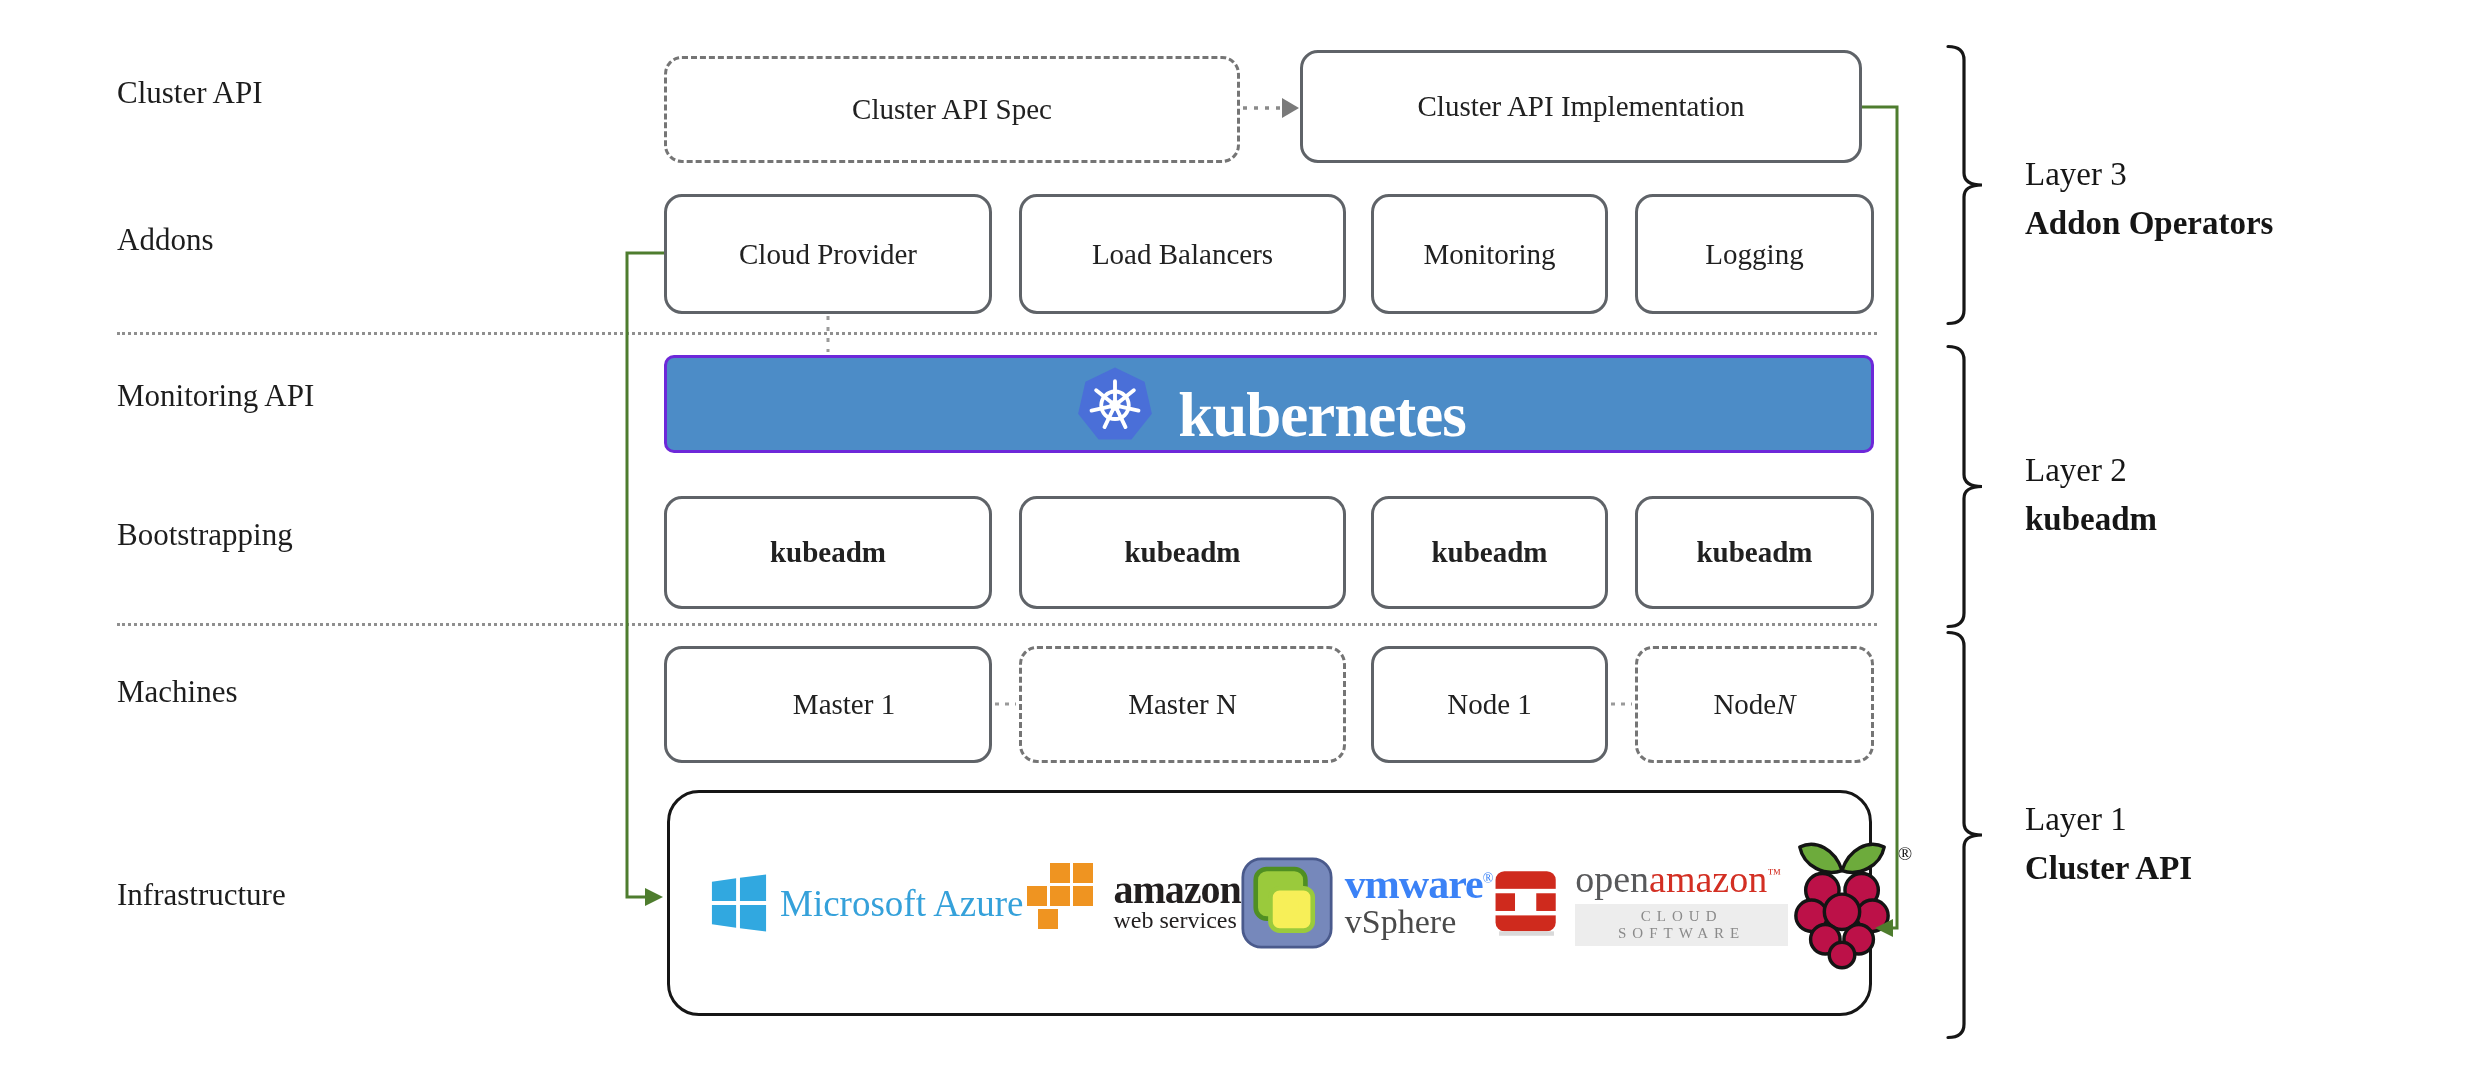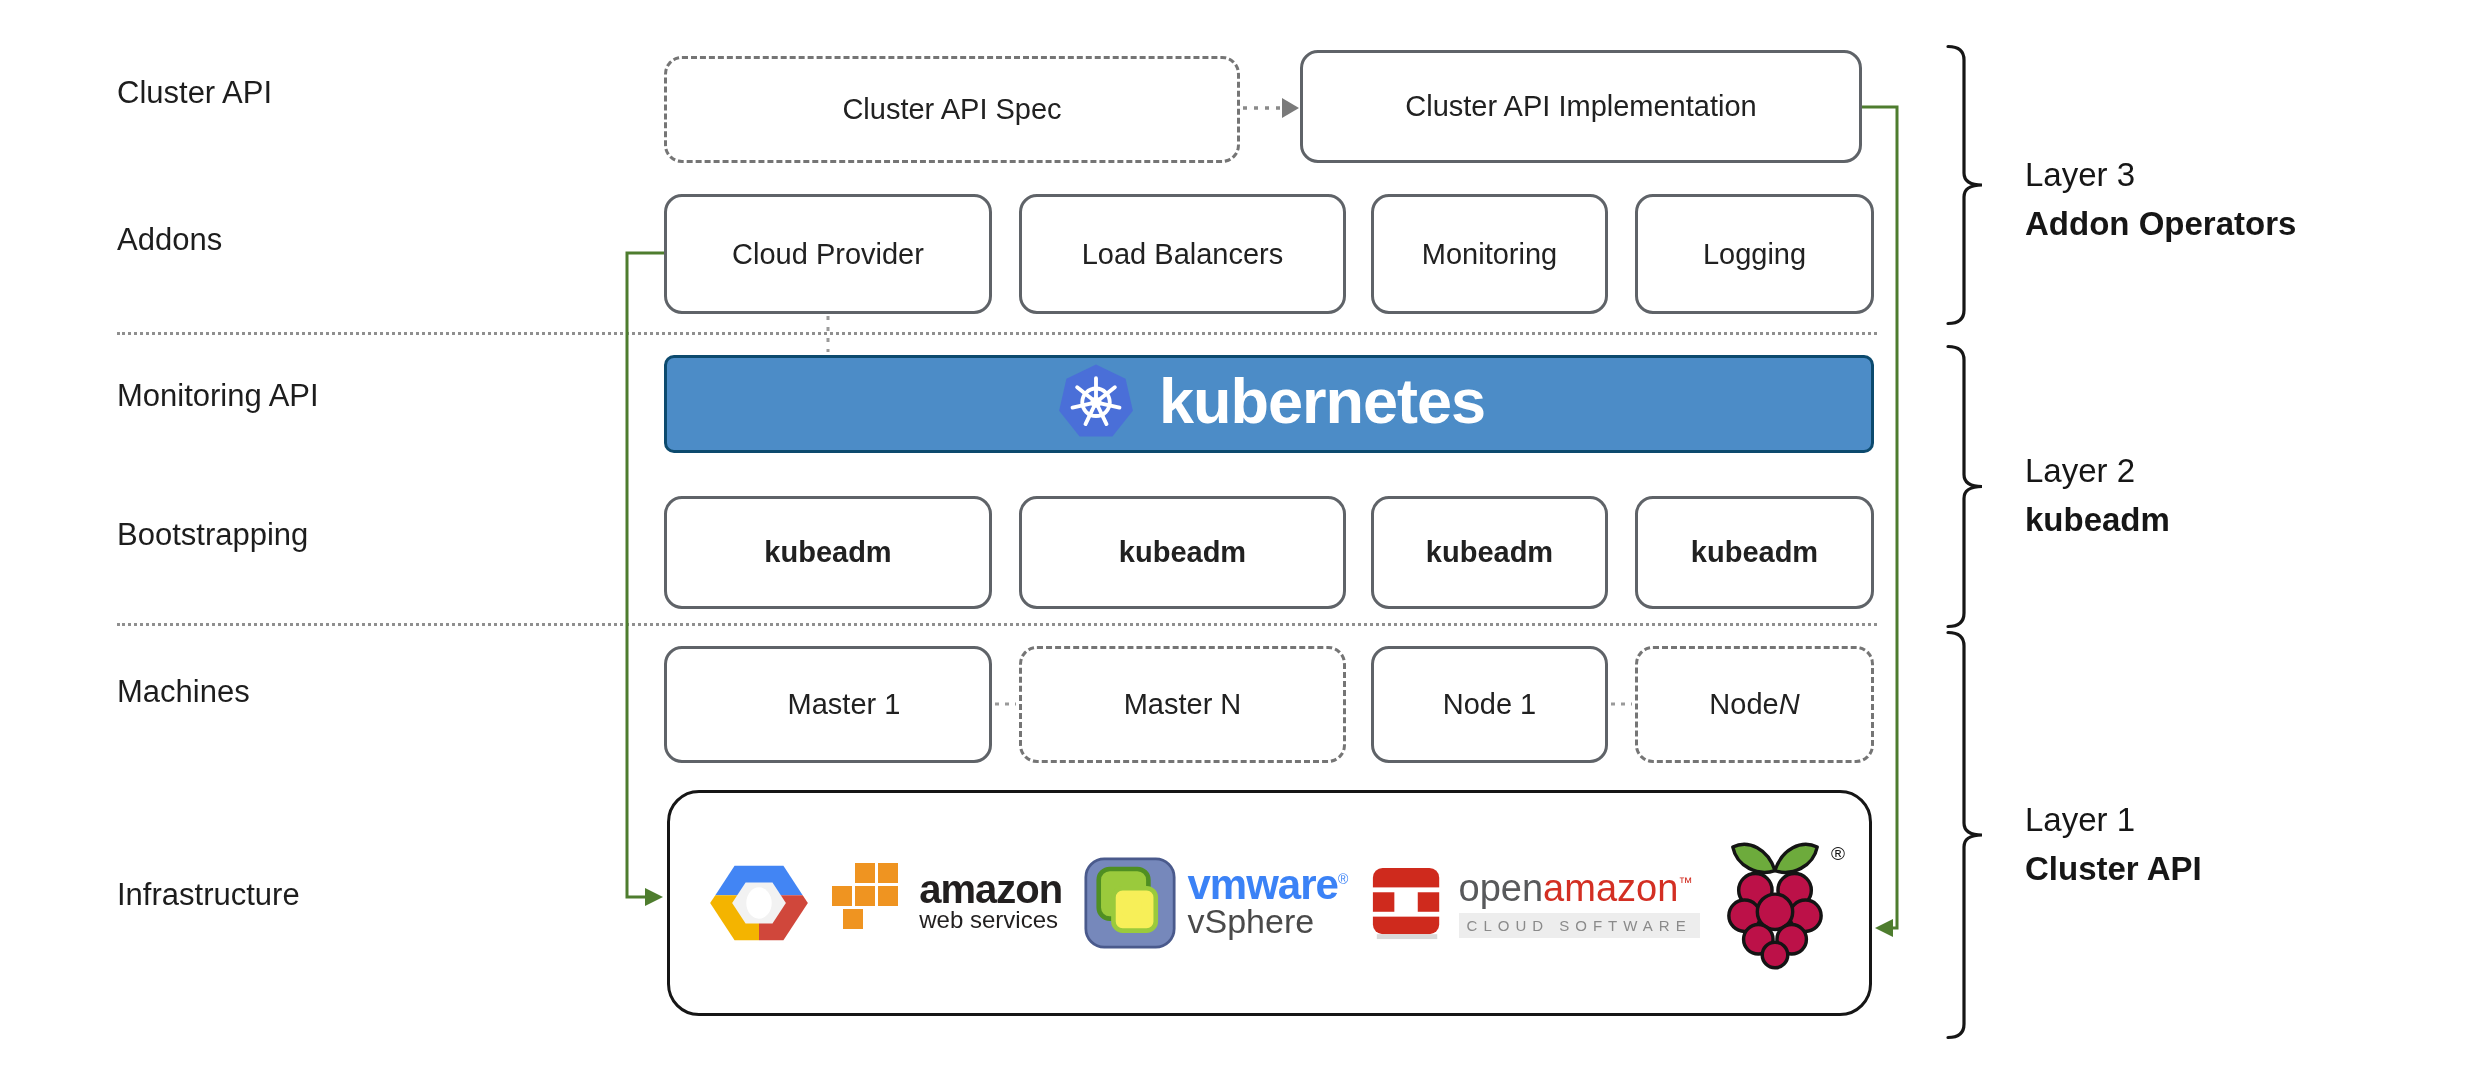--- a/index.html
+++ b/index.html
@@ -1,18 +1,18 @@
 <!DOCTYPE html>
 <html><head>
 <meta charset="utf-8">
 <style>
   html,body{margin:0;padding:0;background:#ffffff;}
   .canvas{
     position:relative;width:2490px;height:1076px;background:#ffffff;
-    font-family:Liberation Sans, sans-serif;color:#212121;overflow:hidden;border-radius:19px;
+    font-family:Liberation Serif, serif;color:#212121;overflow:hidden;border-radius:19px;
   }
   
   .row-label{position:absolute;left:117px;font-size:31px;color:#1d1d1d;white-space:nowrap;}
   .rl0{top:75px;} .rl1{top:222px;} .rl2{top:378px;} .rl3{top:517px;} .rl4{top:674px;} .rl5{top:877px;}
 
   
   .box{
     position:absolute;box-sizing:border-box;border:3px solid #5f6368;border-radius:18px;
     background:#ffffff;display:flex;align-items:center;justify-content:center;
     font-size:29px;color:#212121;text-align:center;
@@ -39,22 +39,22 @@
   .mach2{left:1371px;top:646px;width:237px;height:117px;}
   .mach3{left:1635px;top:646px;width:239px;height:117px;}
 
   
   .divider{position:absolute;left:117px;width:1760px;height:0;border-top:3px dotted #8f8f8f;}
   .div1{top:332px;} .div2{top:623px;}
 
   
   .banner{
     position:absolute;left:664px;top:355px;width:1210px;height:98px;box-sizing:border-box;
-    background:#4c8cc7;border:3px solid #0c4a6e;border-radius:10px;
-    display:flex;align-items:center;justify-content:center;gap:20px;
+    background:#4c8cc7;border:3px solid #6d28d9;border-radius:10px;
+    display:flex;align-items:flex-end;justify-content:center;gap:20px;
   }
   .banner .wordmark{
     color:#ffffff;font-size:63px;font-weight:bold;letter-spacing:-1px;line-height:1;
     transform:translateY(-3px);
   }
 
   
   .infra{
     position:absolute;left:667px;top:790px;width:1205px;height:226px;box-sizing:border-box;
     background:#ffffff;border:3.5px solid #161616;border-radius:32px;
@@ -149,20 +149,29 @@
   <div class="infra">
 
     <svg width="98" height="86" viewBox="0 0 100 88">
       <polygon points="25,6 75,6 94.7,36 5.3,36" fill="#4285f4"></polygon>
       <polygon points="94.7,36 100,44 75,82 50,82 50,36" fill="#d0473b"></polygon>
       <polygon points="5.3,36 50,36 50,82 25,82 0,44" fill="#f4b400"></polygon>
       <polygon points="36.3,23 63.8,23 77.5,44 63.8,65 36.3,65 22.5,44" fill="#f2f2f2"></polygon>
       <ellipse cx="50" cy="44" rx="13" ry="16" fill="#ffffff"></ellipse>
     </svg>
 
+    <div class="logo-item">
+      <svg width="58" height="58" viewBox="0 0 60 60">
+        <polygon points="2,8 27,4.5 27,28 2,28" fill="#31a8e0"></polygon>
+        <polygon points="31,4 58,0.5 58,28 31,28" fill="#31a8e0"></polygon>
+        <polygon points="2,32 27,32 27,55.5 2,52" fill="#31a8e0"></polygon>
+        <polygon points="31,32 58,32 58,59.5 31,56" fill="#31a8e0"></polygon>
+      </svg>
+      <span class="azure-text">Microsoft Azure</span>
+    </div>
 
     <div class="logo-item">
       <svg width="78" height="84" viewBox="0 0 78 84">
         <g fill="#ef9421">
           <rect x="26" y="2" width="20" height="20"></rect>
           <rect x="49" y="2" width="20" height="20"></rect>
           <rect x="3" y="25" width="20" height="20"></rect>
           <rect x="26" y="25" width="20" height="20"></rect>
           <rect x="49" y="25" width="20" height="20"></rect>
           <rect x="14" y="48" width="20" height="20"></rect>

